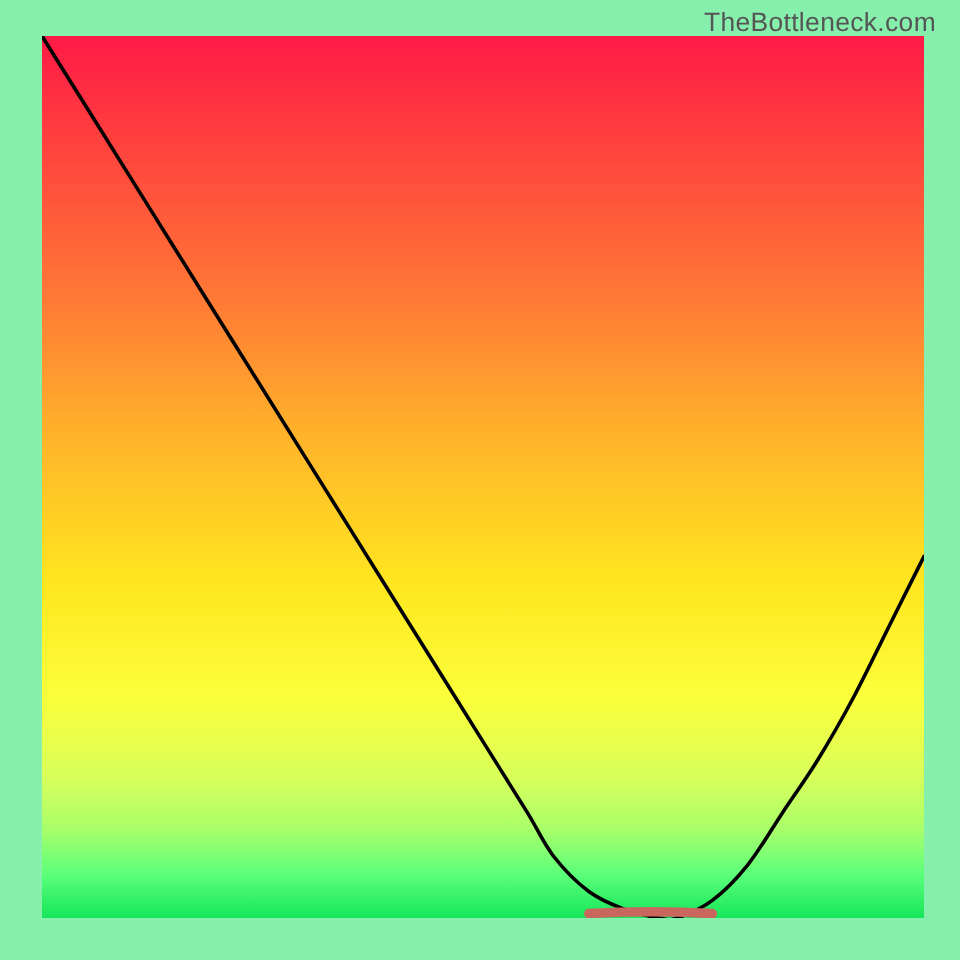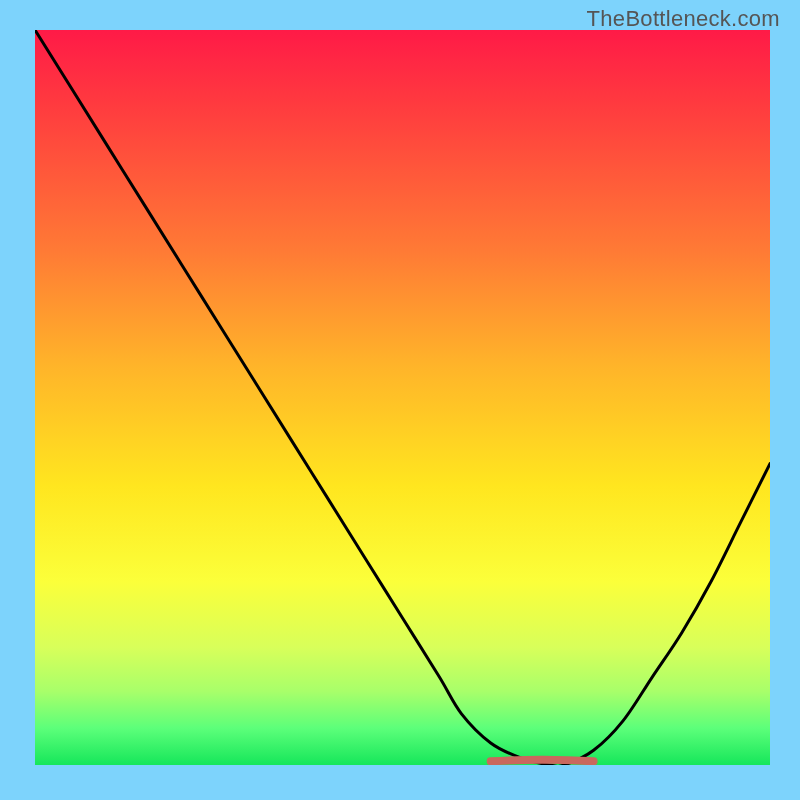--- a/index.html
+++ b/index.html
@@ -10,21 +10,21 @@
     background: #000;
     overflow: hidden;
     font-family: Arial, Helvetica, sans-serif;
   }
   .frame {
     position: absolute;
     left: 0;
     top: 0;
     width: 800px;
     height: 800px;
-    background: #7dd3fc;
+    background: #86efac;
   }
   .plot {
     position: absolute;
     left: 35px;
     top: 30px;
     width: 735px;
     height: 735px;
     overflow: hidden;
   }
   .gradient {

